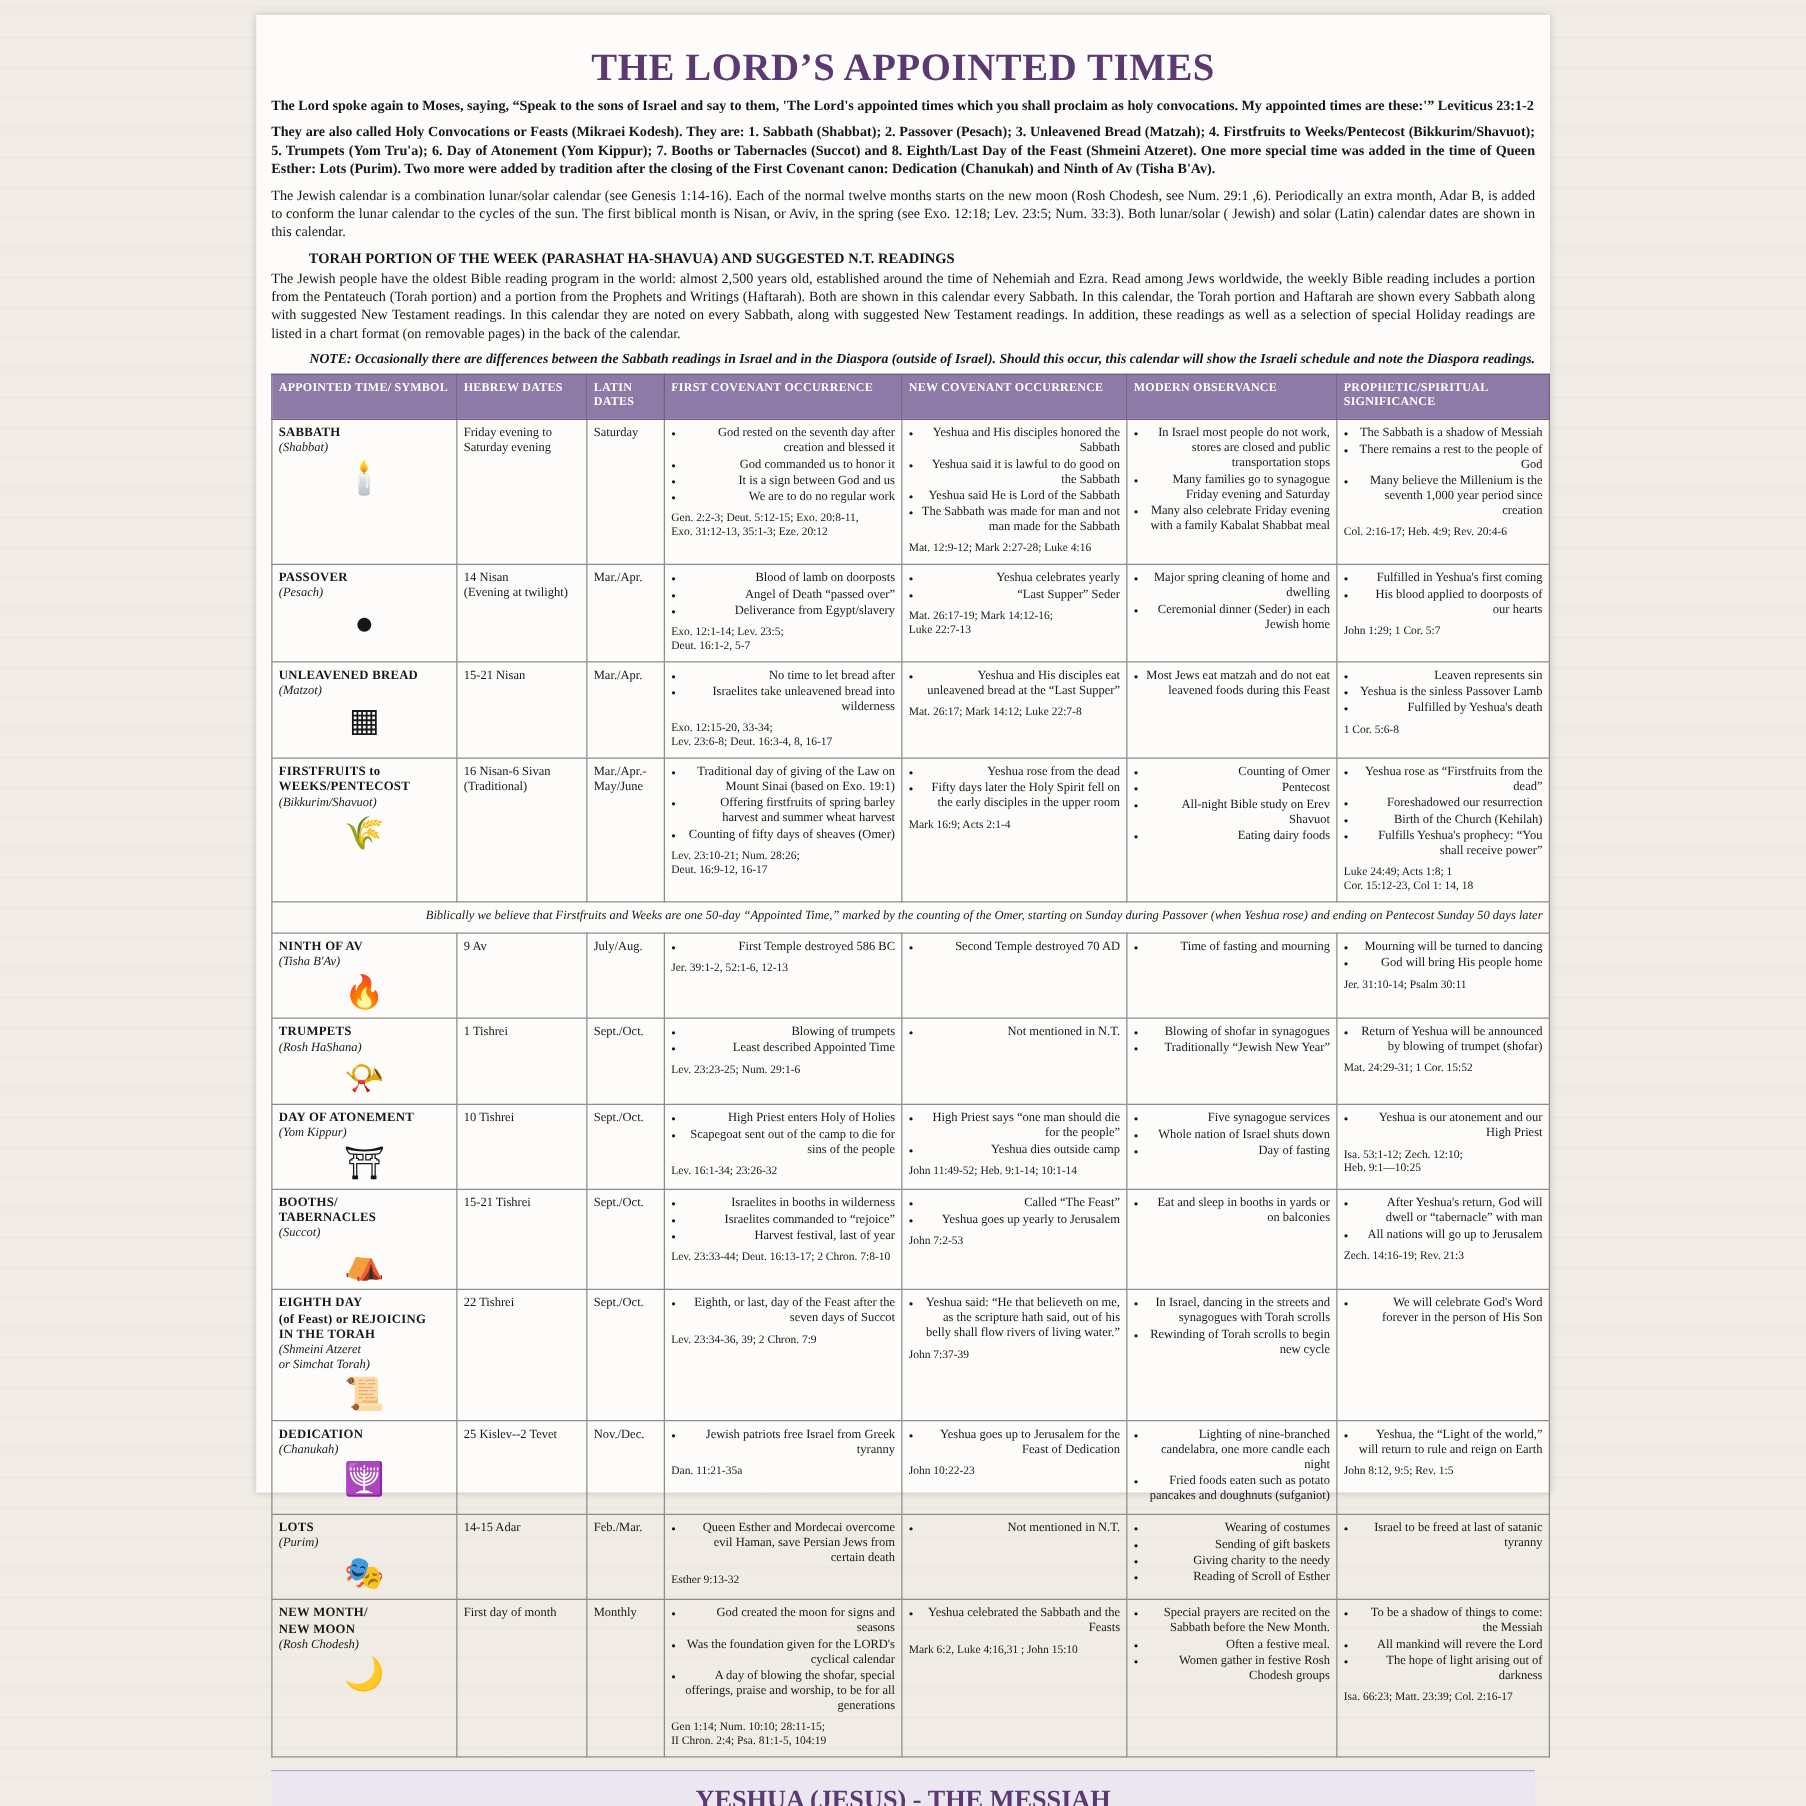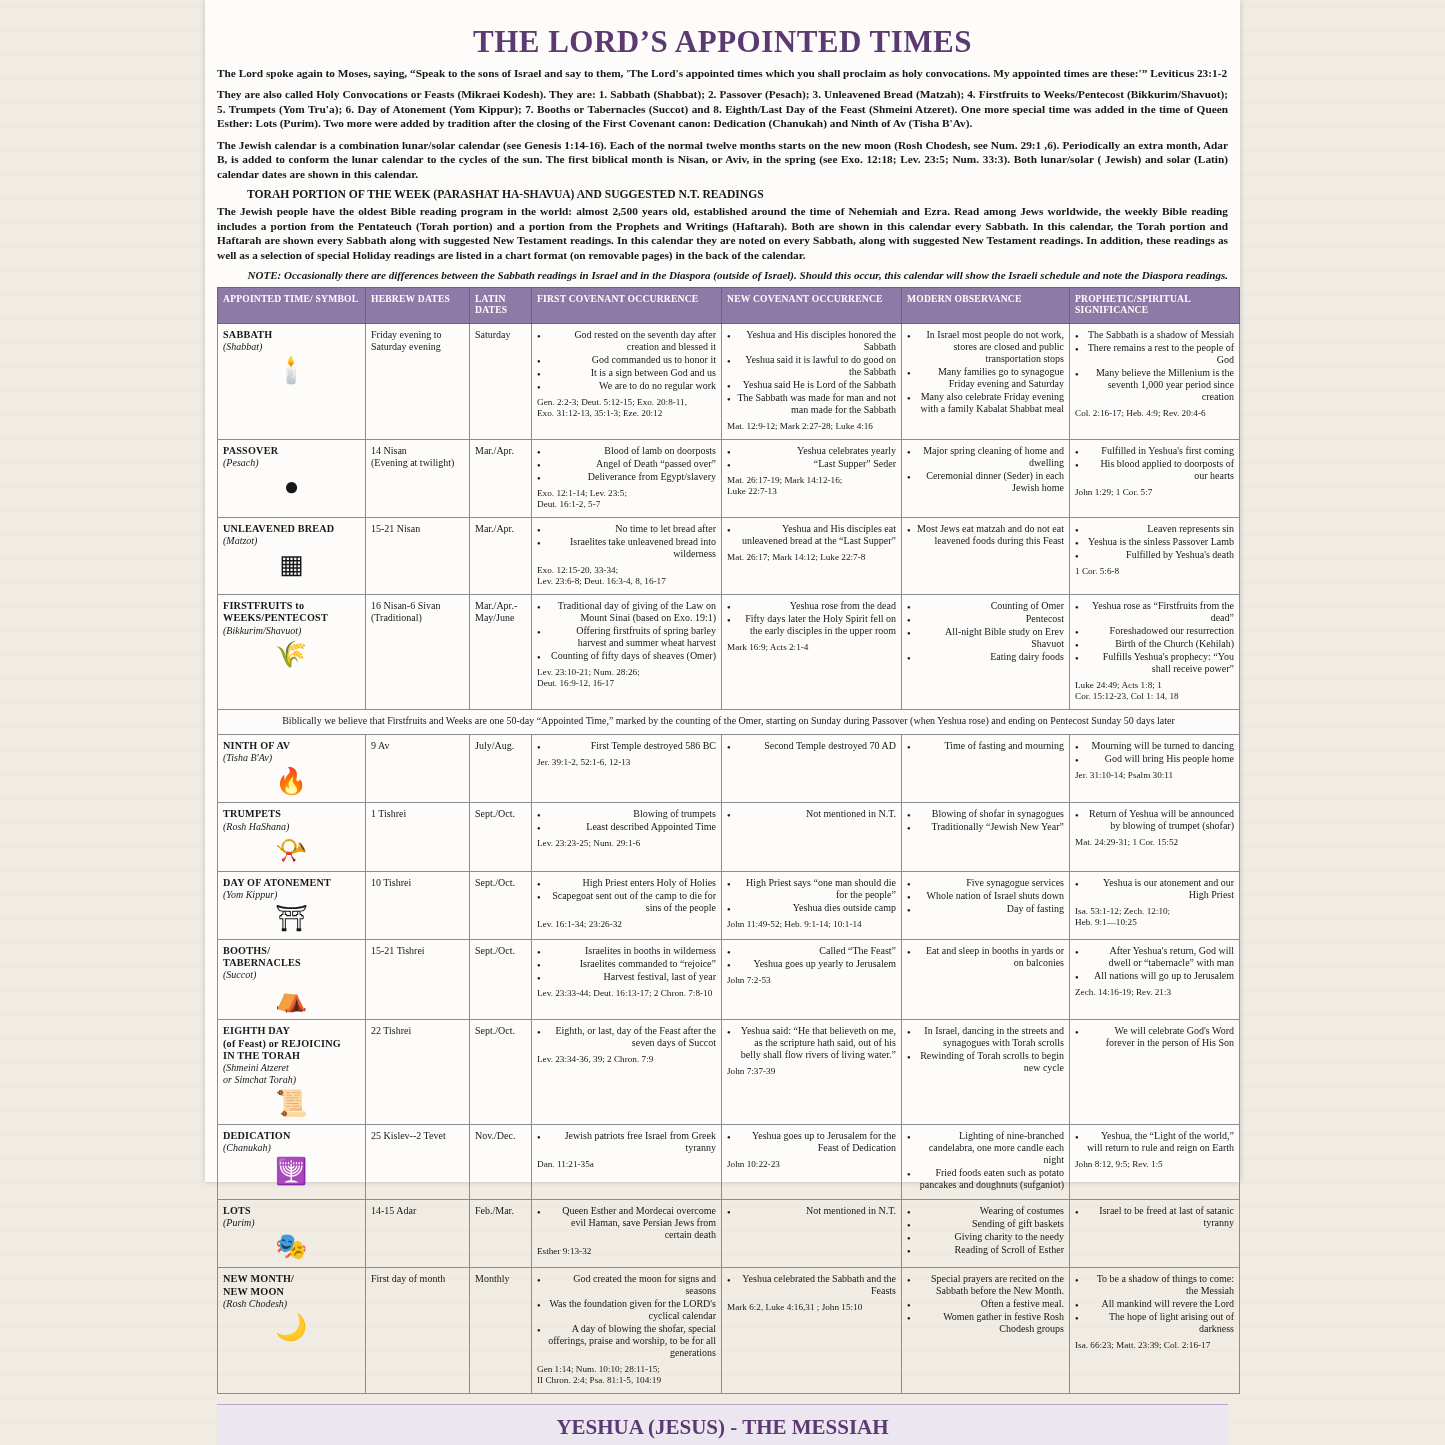--- a/index.html
+++ b/index.html
@@ -14,21 +14,21 @@
     position:relative;
     width:1445px;height:1445px;
     background:
       linear-gradient(rgba(245,242,236,0.72),rgba(245,242,236,0.72)),
       repeating-linear-gradient(0deg,#e3ddd2 0px,#e3ddd2 22px,#d8d1c4 22px,#d8d1c4 24px),
       repeating-linear-gradient(90deg,#e8e2d7 0px,#e8e2d7 60px,#dcd5c8 60px,#dcd5c8 62px);
     box-sizing:border-box;
   }
   .sheet{
     position:absolute;
-    left:205px;top:0;width:1035px;height:1182px;
+    left:205px;top:12px;width:1035px;height:1182px;
     background:#fdfcfa;
     box-shadow:0 0 6px rgba(0,0,0,0.18);
   }
   .inner{padding:18px 12px 0 12px;}
 
   h1.title{
     margin:6px 0 6px 0;
     text-align:center;
     font-family:"Liberation Serif", serif;
     font-weight:bold;
@@ -36,21 +36,21 @@
     letter-spacing:.5px;
     color:#5b3a72;
   }
   p.intro{
     margin:0 0 7px 0;
     font-size:11.3px;
     line-height:1.28;
     text-align:justify;
     font-weight:bold;
   }
-  p.intro.normal{font-weight:bold;}
+  p.intro.normal{font-weight:normal;}
   .sec-head{
     font-size:11.6px;font-weight:bold;margin:2px 0 3px 0;
   }
   .indent{margin-left:30px;}
   .note{
     text-align:right;font-size:11px;font-style:italic;font-weight:bold;margin:6px 0 6px 0;
   }
 
   table.main{
     border-collapse:collapse;
@@ -80,21 +80,21 @@
   .fheb{font-style:italic;font-size:10px;}
   ul.b{margin:0;padding:0;list-style:none;text-align:right;}
   ul.b li{
     position:relative;padding-left:10px;margin-bottom:1px;
   }
   ul.b li:before{
     content:"\25CF";position:absolute;left:0;top:0;font-size:6px;line-height:14px;
   }
   .refs{margin-top:5px;font-size:9.2px;}
   .spanrow td{
-    font-size:10px;text-align:center;padding:4px 6px;
+    font-size:10px;font-style:italic;text-align:right;padding:4px 6px;
   }
   .sym{
     margin-top:5px;text-align:center;font-size:26px;line-height:1;
   }
 
   .messiah{
     margin-top:10px;
     background:#ece6f0;
     border-top:1px solid #b6a9c6;
     padding:8px 8px 10px 8px;

